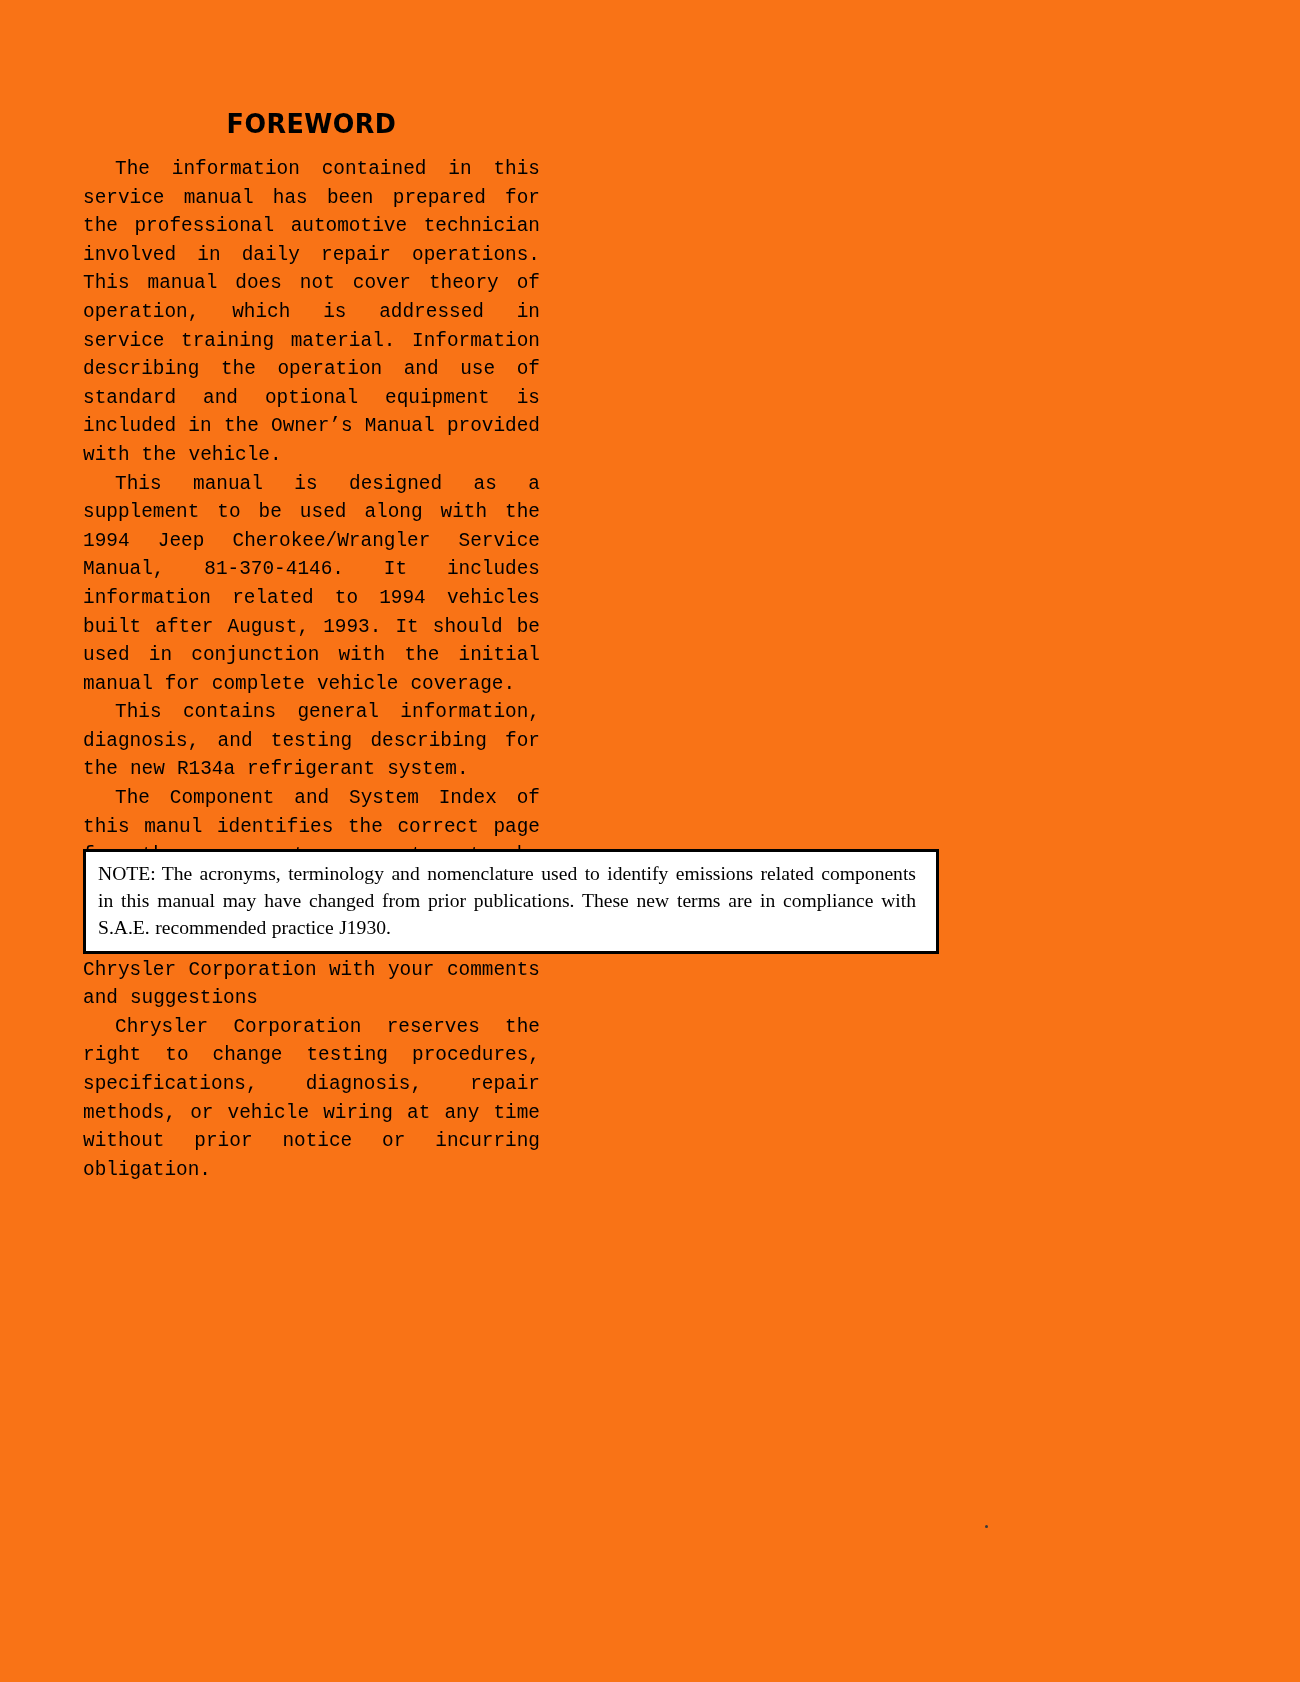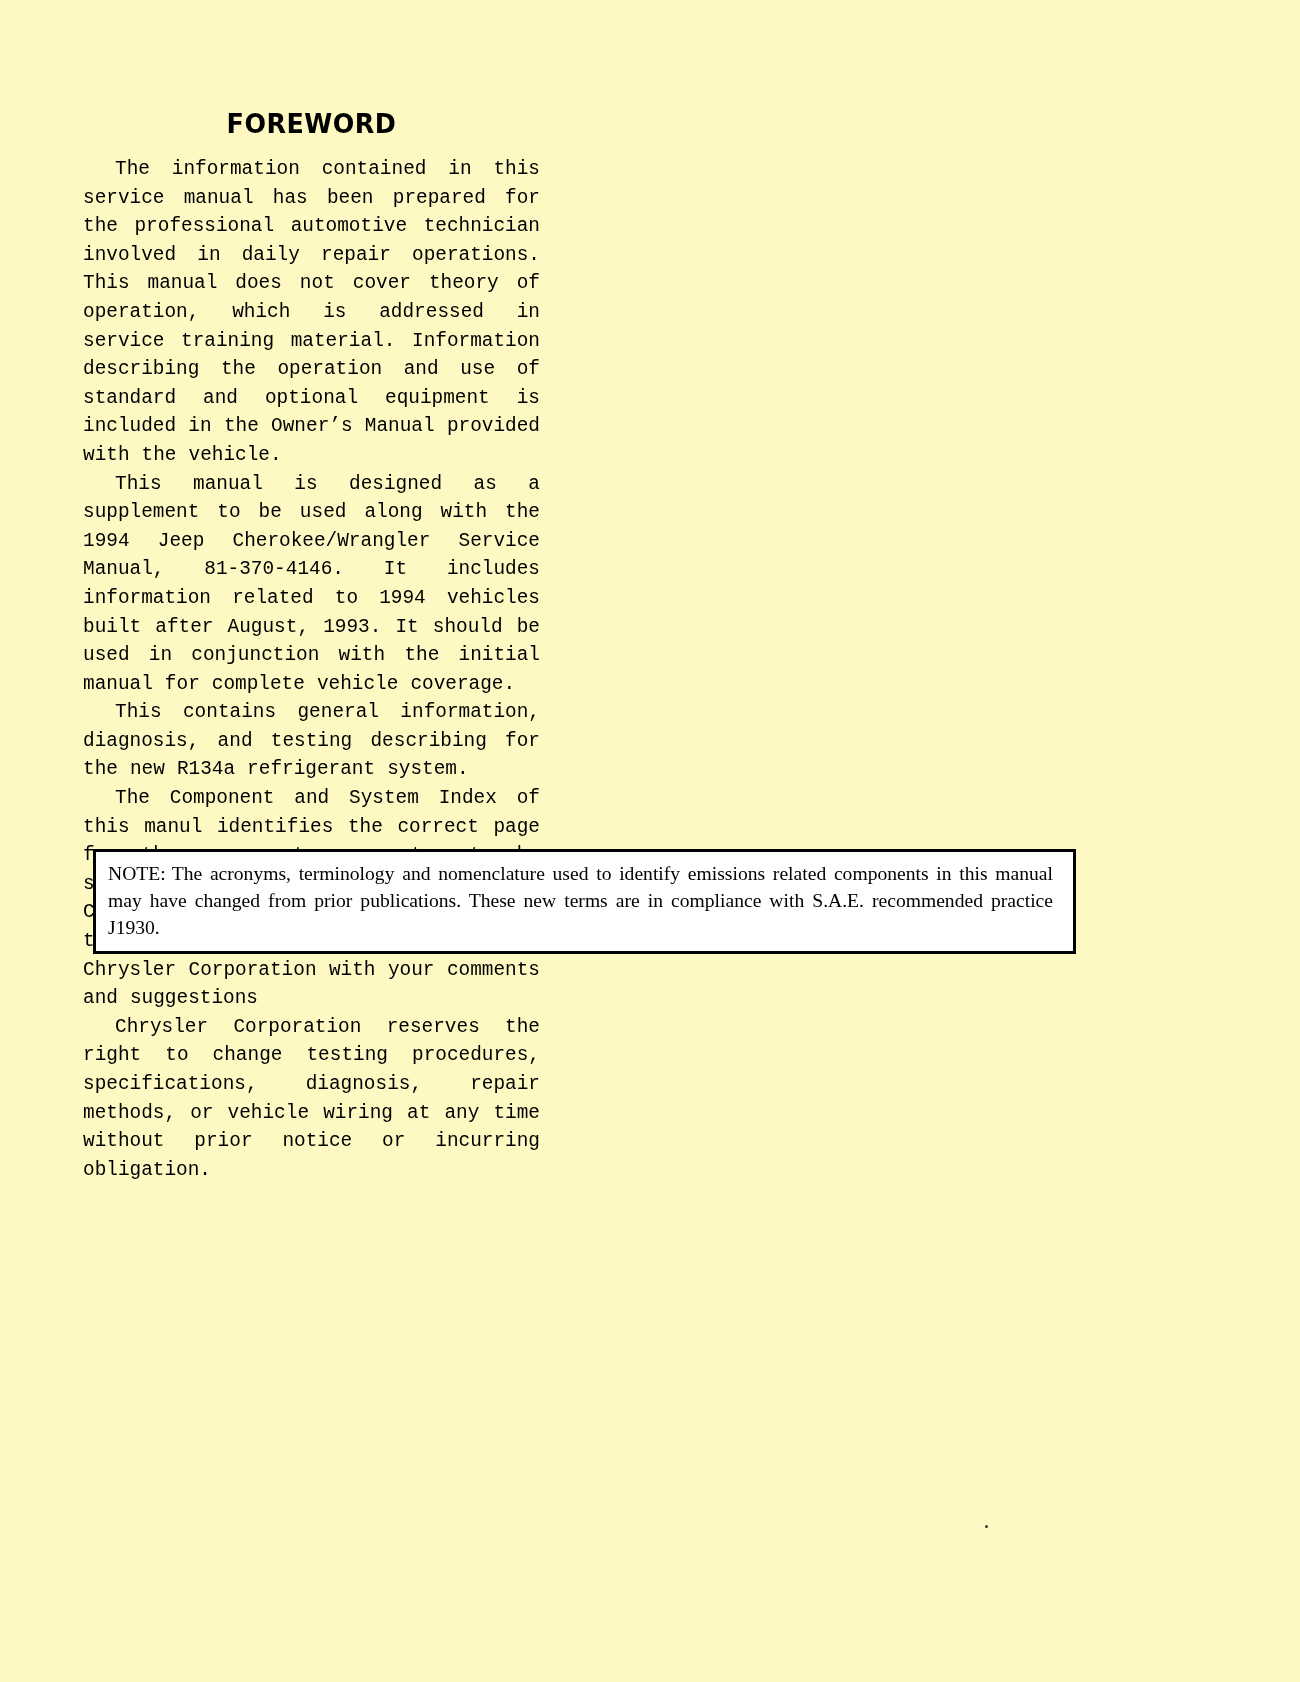--- a/index.html
+++ b/index.html
@@ -5,21 +5,21 @@
 <style>
   html, body {
     margin: 0;
     padding: 0;
     background: #ffffff;
   }
   .page {
     position: relative;
     width: 1300px;
     height: 1682px;
-    background: #fef9c3;
+    background: #f97316;
     overflow: hidden;
     font-family: "Liberation Serif", "DejaVu Serif", serif;
     color: #000000;
   }
 
   
   .left-col {
     position: absolute;
     left: 83px;
     top: 108px;
@@ -90,23 +90,23 @@
   }
   .index-page.roman {
     left: 394px;
     font-family: "Liberation Serif", "DejaVu Serif", serif;
     font-size: 23px;
   }
 
   
   .note-box {
     position: absolute;
-    left: 93px;
+    left: 83px;
     top: 849px;
-    width: 983px;
+    width: 856px;
     box-sizing: border-box;
     border: 3px solid #000;
     padding: 8px 20px 10px 12px;
     background: #fff;
   }
   .note-text {
     font-family: "Liberation Serif", "DejaVu Serif", serif;
     font-size: 19.6px;
     line-height: 27px;
     text-align: justify;

